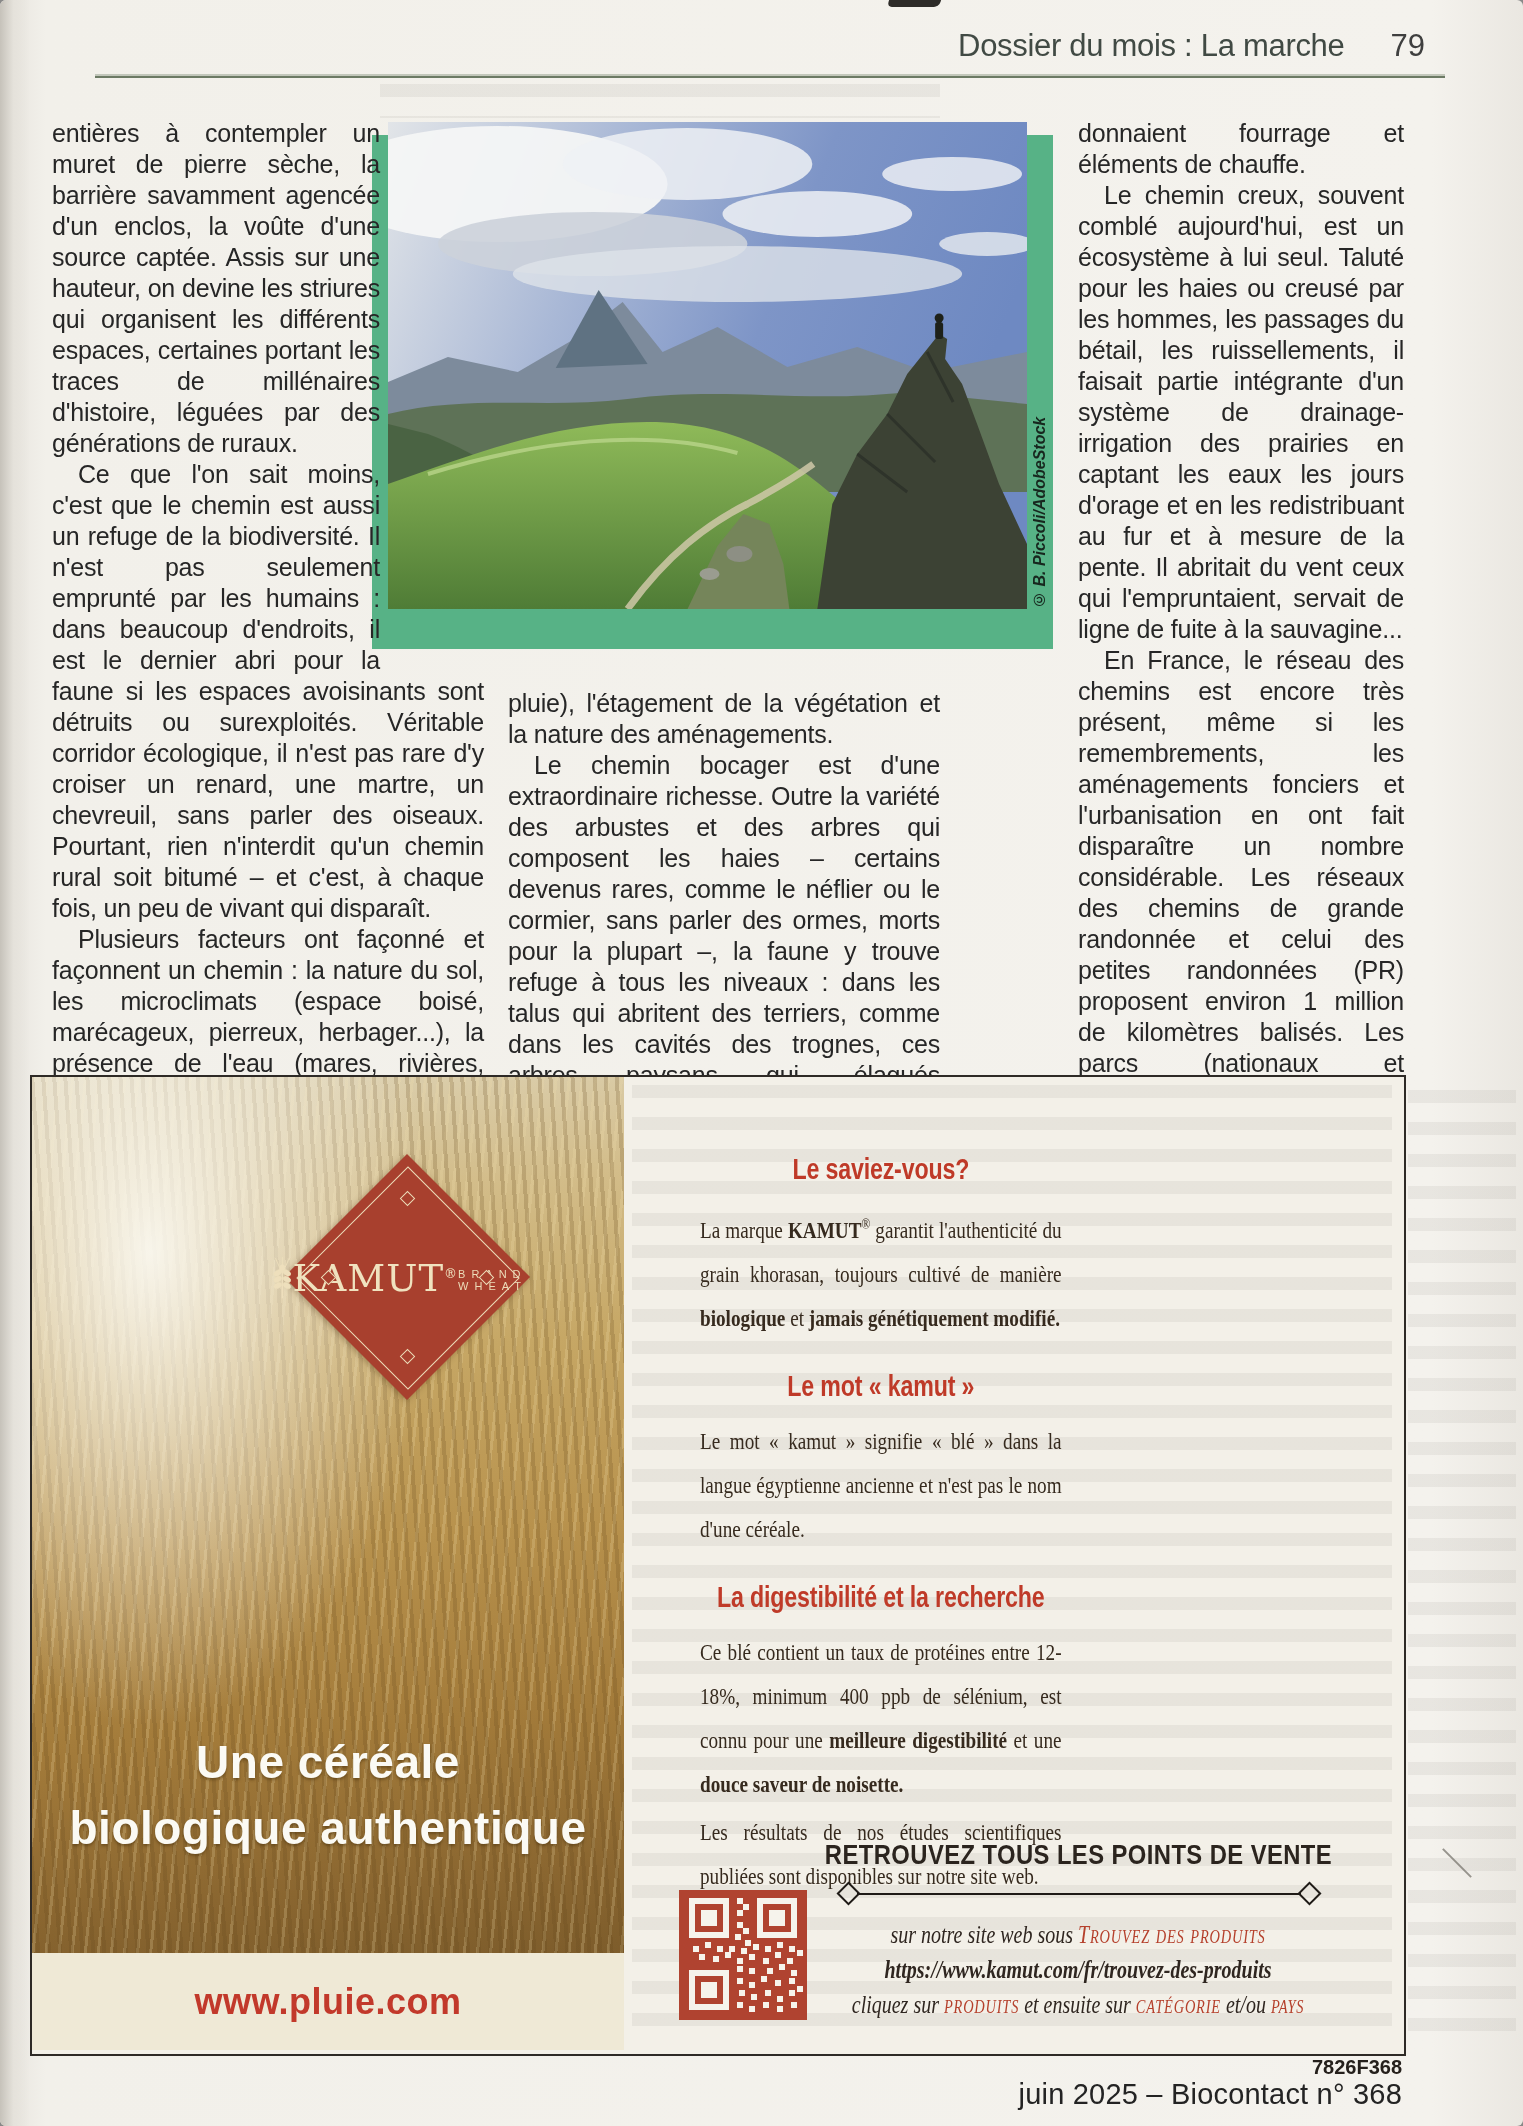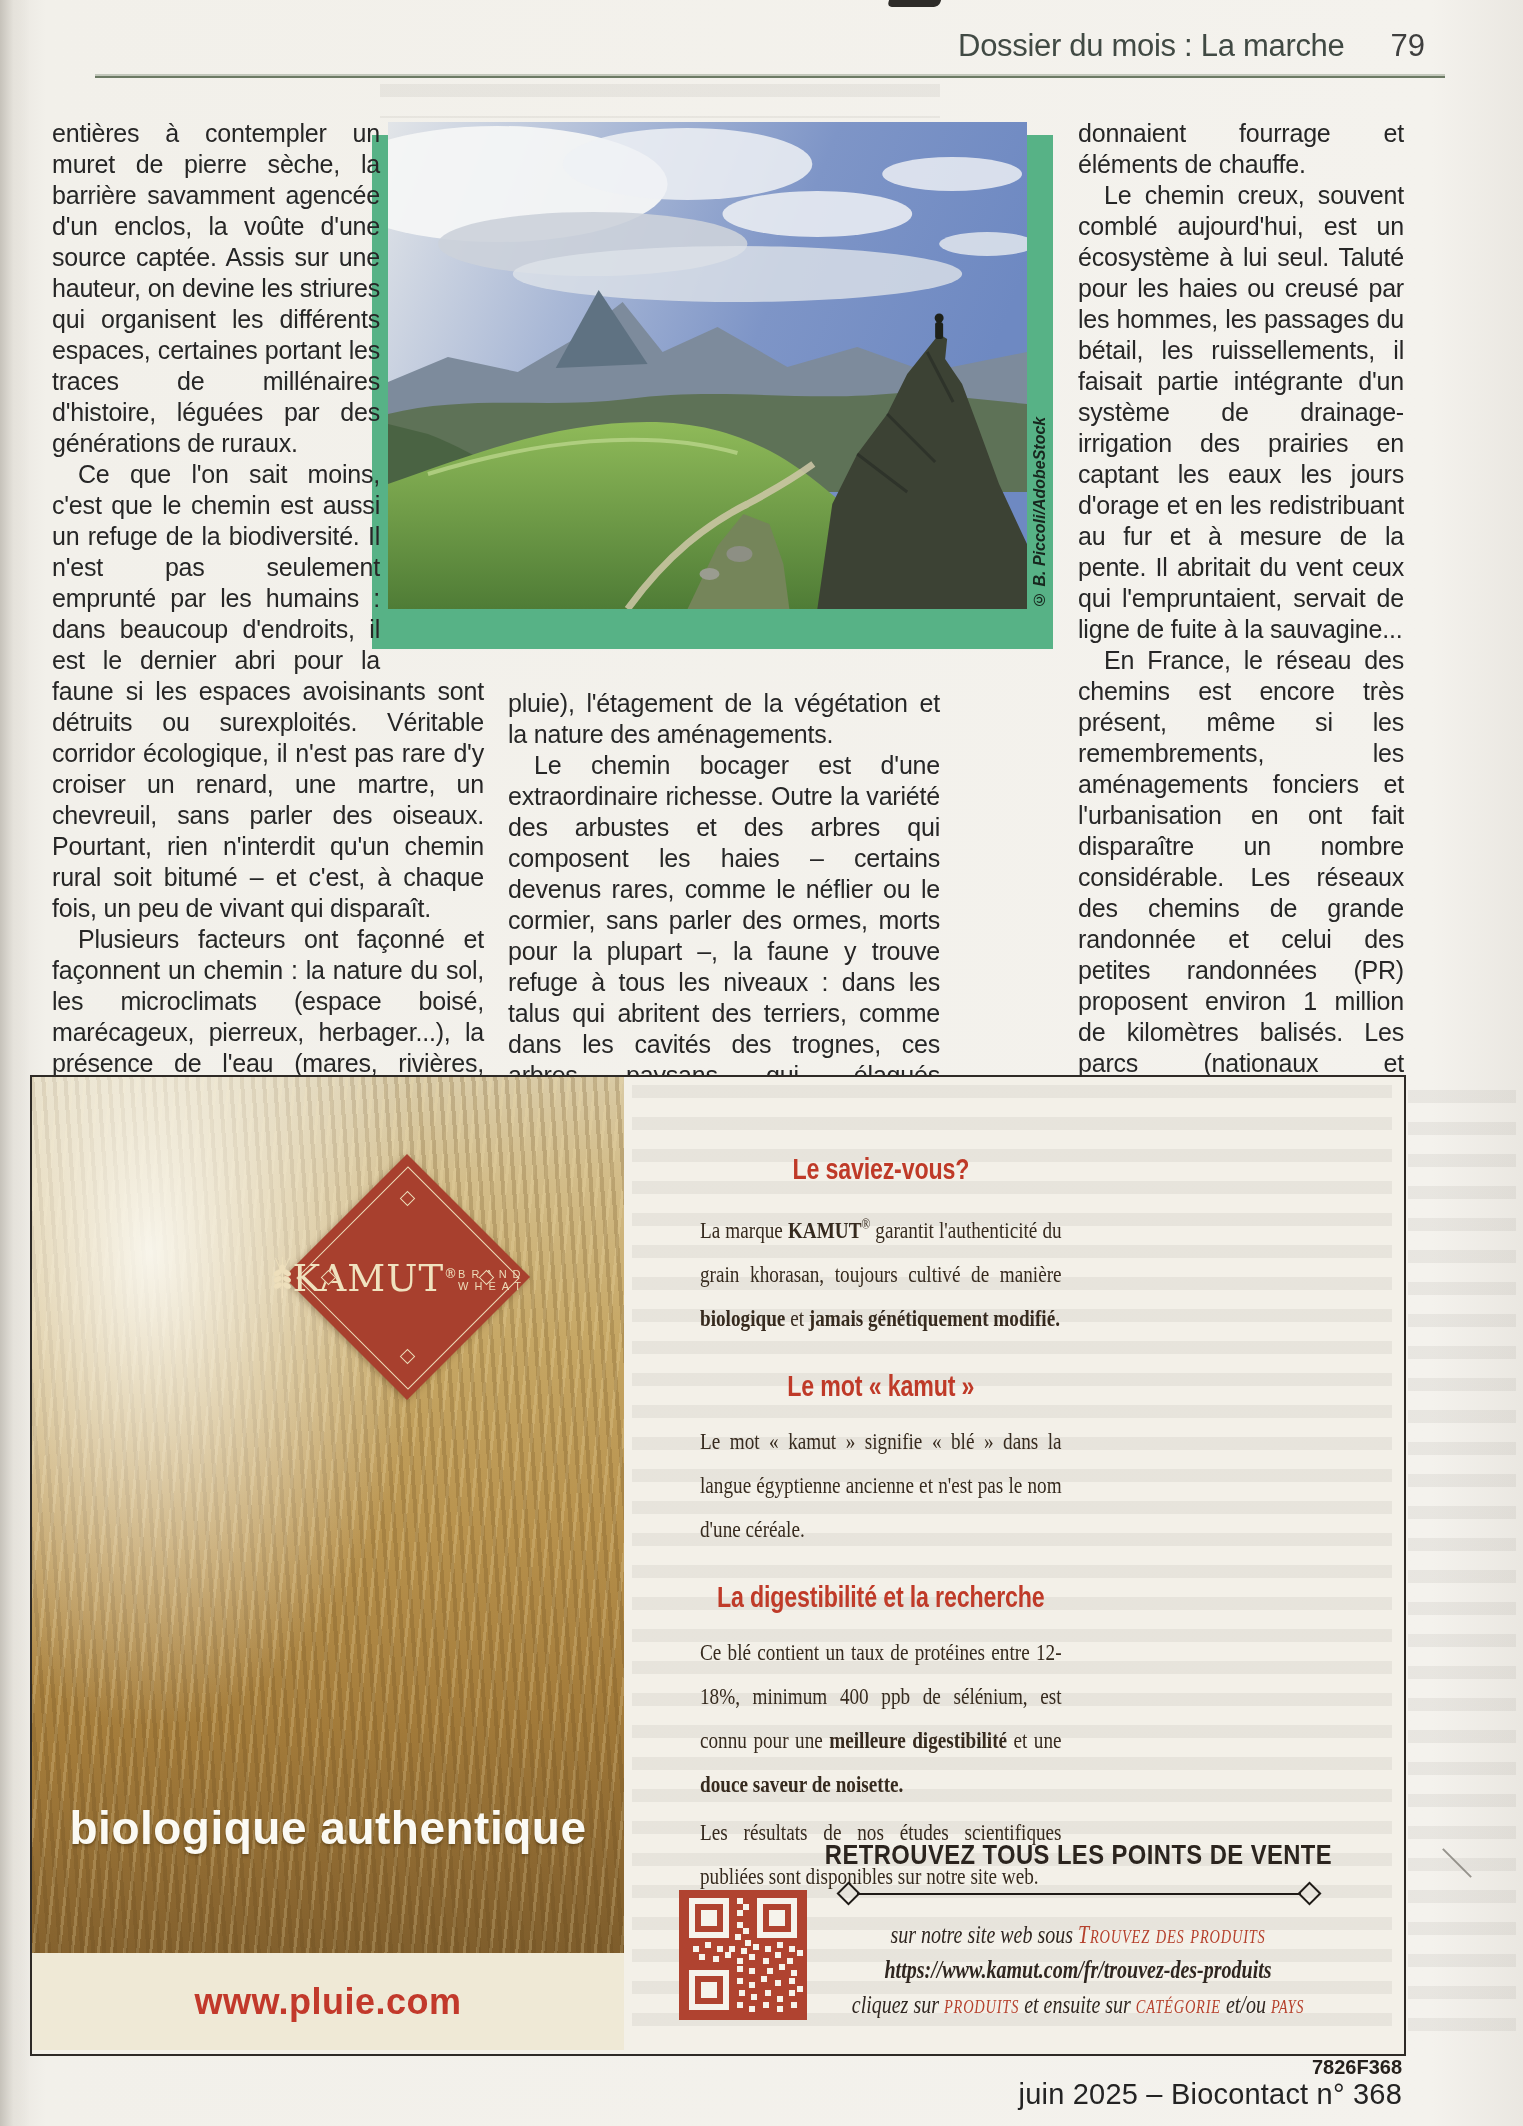--- a/index.html
+++ b/index.html
@@ -1,18 +1,18 @@
 <!DOCTYPE html>
 <html lang="fr"><head>
 <meta charset="utf-8">
 <style>
   html,body{margin:0;padding:0;background:#888;}
   .page{position:relative;width:1523px;height:2126px;margin:0 auto;overflow:hidden;
     background:linear-gradient(90deg,#e6e3dd 0,#f2f0ea 3%,#f4f2ed 94%,#eae7e1 100%);
-    font-family:"Liberation Sans",sans-serif;color:#2b2b2b;}
+    font-family:"Liberation Sans",sans-serif;color:#2b2b2b;border-radius:6px;}
   
   .edge-left{position:absolute;left:0;top:0;width:30px;height:100%;
     background:linear-gradient(90deg,#c6c2ba,#e5e2db 45%,rgba(229,226,219,0));}
   .smudge{position:absolute;left:888px;top:0;width:52px;height:7px;background:#2e2c29;
     border-radius:0 0 5px 5px;transform:skewX(-18deg);}
   .scratch{position:absolute;left:1437px;top:1862px;width:40px;height:2px;background:#97948d;transform:rotate(45deg);}
   .ghost{position:absolute;background:repeating-linear-gradient(180deg, rgba(105,100,92,0.085) 0 13px, rgba(0,0,0,0) 13px 32px);}
   
   .hdr{position:absolute;top:28px;right:98px;display:flex;align-items:baseline;gap:46px;}
   .hdr-title{font-size:31px;color:#414a44;letter-spacing:-0.3px;}
@@ -177,21 +177,21 @@
               <ellipse cx="10" cy="52" rx="7" ry="4.5" transform="rotate(-32 10 52)"></ellipse>
               <ellipse cx="26" cy="52" rx="7" ry="4.5" transform="rotate(32 26 52)"></ellipse>
               <ellipse cx="18" cy="22" rx="4.5" ry="6.5"></ellipse>
             </g>
           </svg>
           <div class="kamut-word"><span>KAMUT</span><span class="kamut-reg">®</span></div>
           <div class="kamut-sub">BRAND WHEAT</div>
         </div>
       </div>
       <div class="tagline">
-        <br>
+        <span>Une céréale</span><br>
         <span>biologique authentique</span>
       </div>
       <div class="web-strip">
         <span>www.pluie.com</span>
       </div>
     </div>
 
     <div class="ad-copy">
       <h3 class="ad-h">Le saviez-vous?</h3>
       <p class="ad-p"><span>La marque </span><span class="b">KAMUT</span><span class="sup">®</span><span> garantit l'authenticité du grain khorasan, toujours cultivé de manière </span><span class="b">biologique</span><span> et </span><span class="b">jamais génétiquement modifié.</span></p>

